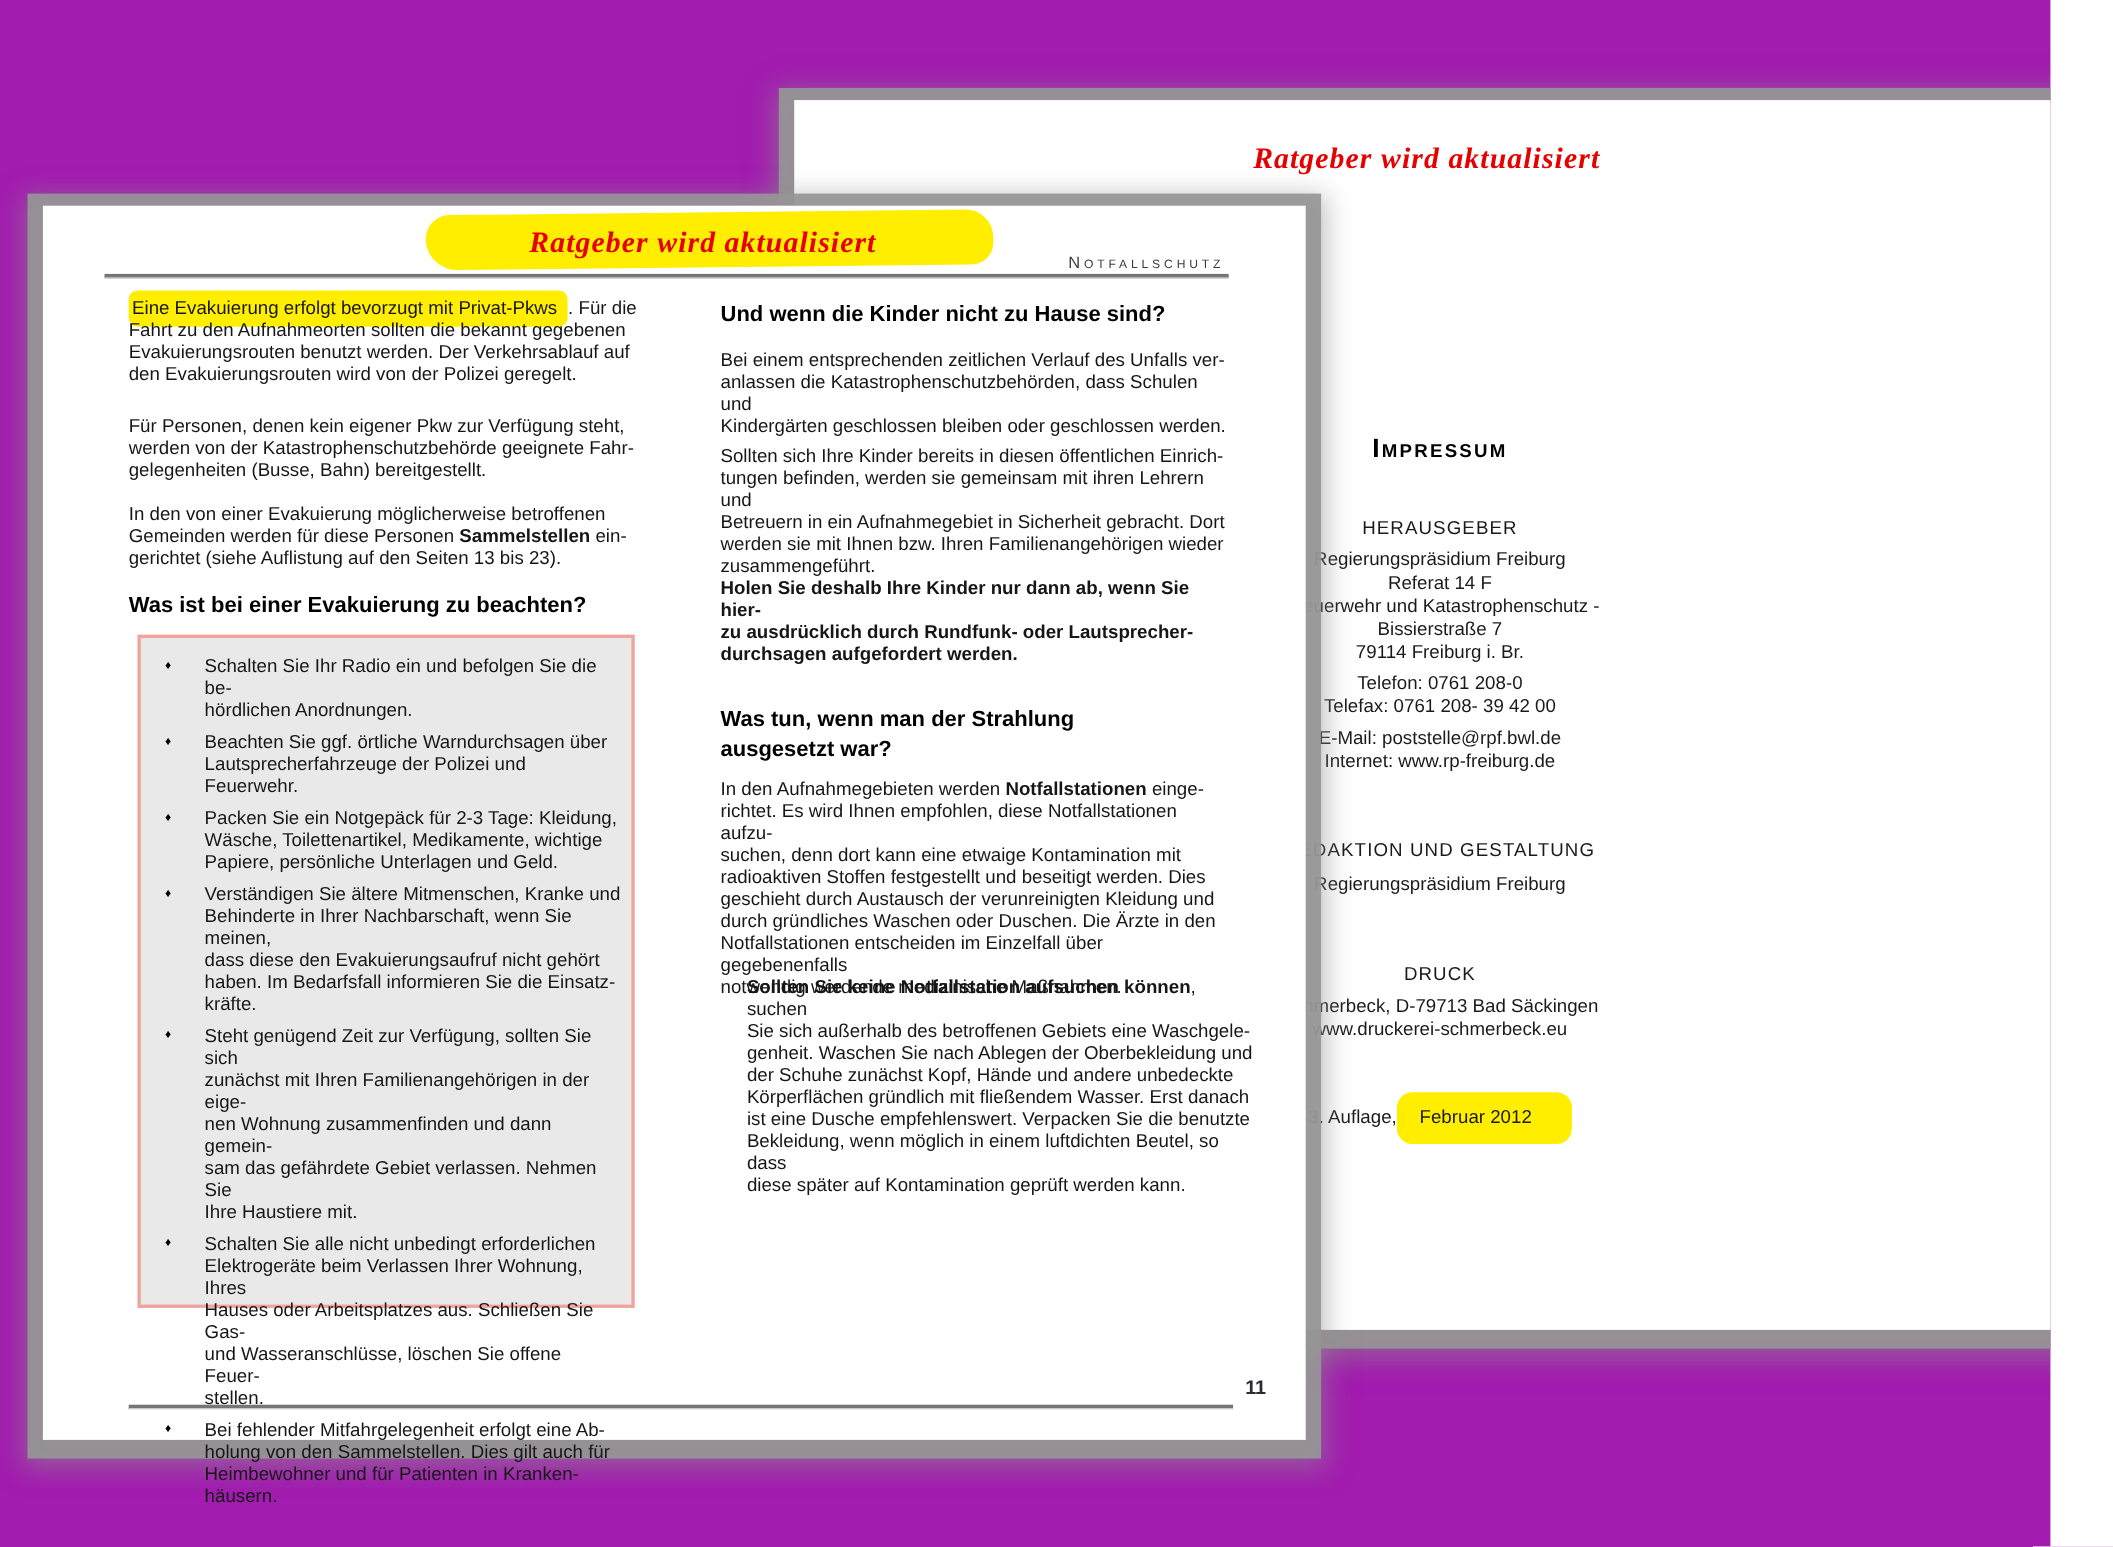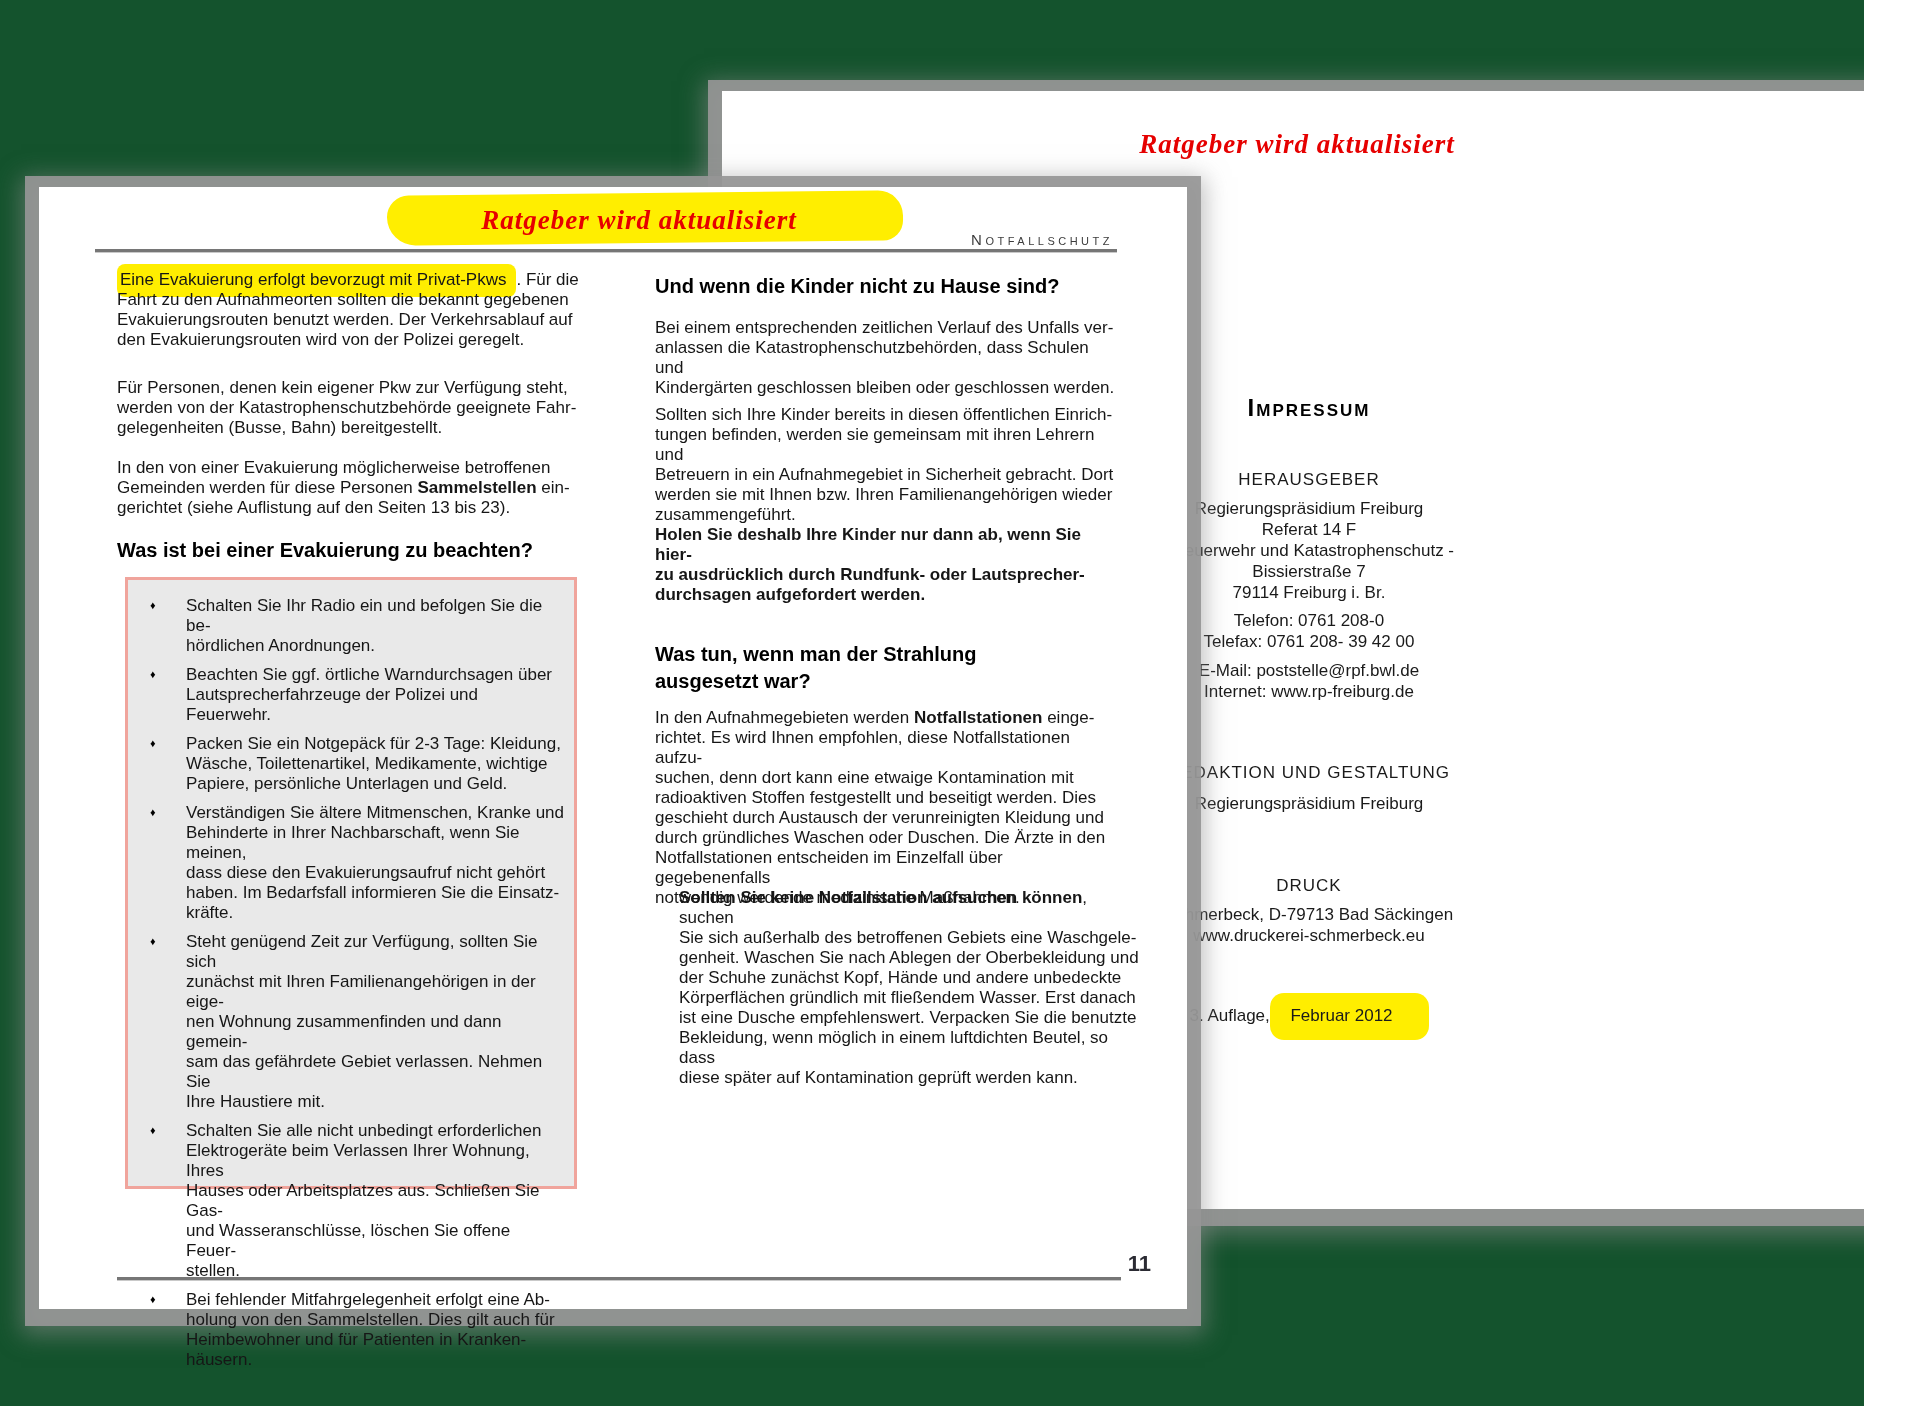--- a/index.html
+++ b/index.html
@@ -1,16 +1,16 @@
 <!DOCTYPE html>
 <html><head>
 <meta charset="utf-8">
 <style>
   html,body{margin:0;padding:0;background:#ffffff;}
-  #canvas{position:relative;width:1864px;height:1406px;background:#14532d;overflow:hidden;
+  #canvas{position:relative;width:1864px;height:1406px;background:#a21caf;overflow:hidden;
           font-family:"Liberation Sans",sans-serif;color:#1a1a1a;}
   .page{position:absolute;background:#ffffff;
         box-shadow:0 3px 0 14px rgba(150,150,150,0.92), 0 8px 22px 18px rgba(140,140,140,0.55);}
   #back-page{left:722px;top:91px;width:1166px;height:1118px;z-index:1;}
   #front-page{left:39px;top:187px;width:1148px;height:1122px;z-index:2;}
   .abs{position:absolute;}
   .stamp{font-family:"Liberation Serif","DejaVu Serif",serif;font-weight:bold;font-style:italic;
          font-size:27px;color:#e60000;text-align:center;letter-spacing:1px;}
   .marker{background:#ffee00;}
   #front-marker{left:348px;top:6px;width:516px;height:50px;border-radius:26px 30px 24px 34px;
@@ -20,21 +20,21 @@
   .body-text{font-size:17px;line-height:20px;white-space:pre-line;color:#161616;}
   .b{font-weight:bold;}
   .hl{background:#ffee00;border-radius:8px;padding:6px 10px 8px 3px;}
   .hl-edition{background:#ffee00;border-radius:14px;padding:13px 36px 15px 16px;}
   .col-heading{font-size:20px;font-weight:bold;color:#000;line-height:27px;white-space:pre-line;}
   #bullet-box{background:#e9e9e9;border:3px solid #f0a49c;box-sizing:border-box;
               padding:16px 10px 8px 14px;}
   .bullet-row{display:flex;margin-bottom:9px;}
   .bullet-glyph{width:36px;flex:0 0 36px;font-size:11px;padding-left:8px;padding-top:3px;color:#000;}
   .bullet-text{flex:1;font-size:17px;line-height:20px;white-space:pre-line;color:#161616;}
-  .page-number{font-size:22px;font-weight:bold;color:#2b2b33;}
+  .page-number{font-size:18px;font-weight:bold;color:#2b2b33;}
   .imp{left:337px;width:500px;text-align:center;}
   .imp-title{font-variant:small-caps;font-weight:bold;font-size:24px;letter-spacing:2px;color:#000;}
   .imp-label{font-size:17px;letter-spacing:1px;color:#1a1a1a;}
   .imp-lines{font-size:17px;line-height:21px;white-space:pre-line;color:#1a1a1a;}
 </style>
 </head>
 <body>
 
 <div id="canvas">
 

